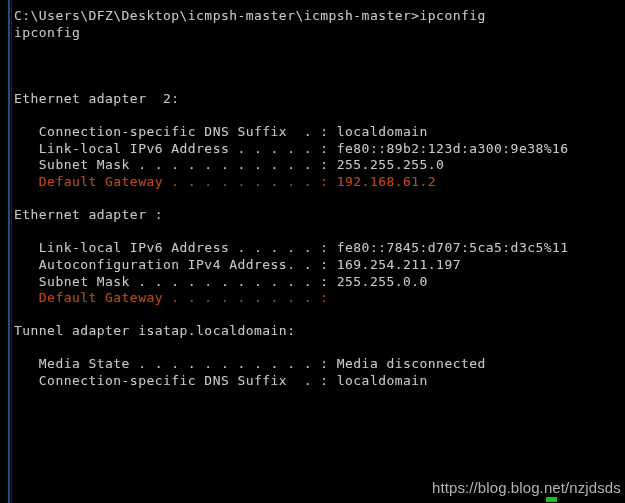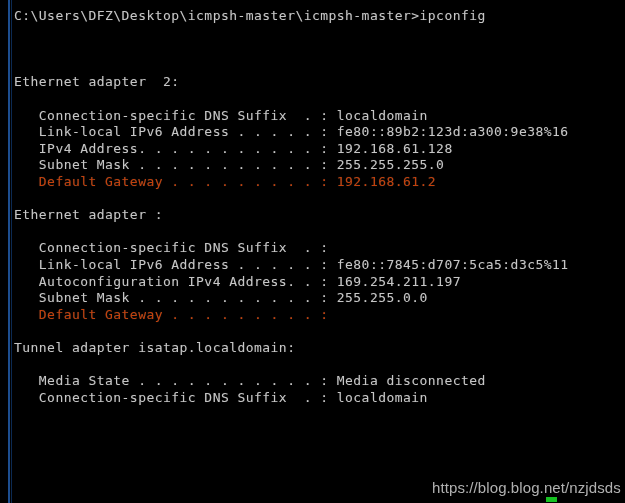--- a/index.html
+++ b/index.html
@@ -105,34 +105,33 @@
     <div class="edge-rule a"></div>
     <div class="edge-rule b"></div>
   </div>
 
   <div class="edge-ghost g1">s</div>
   <div class="edge-ghost g2">g</div>
   <div class="edge-ghost g3">4</div>
 
   <div class="console">
       <div class="line">C:\Users\DFZ\Desktop\icmpsh-master\icmpsh-master&gt;ipconfig</div>
+      <div class="line">ipconfig</div>
       <div class="line blank">&nbsp;</div>
       <div class="line blank">&nbsp;</div>
       <div class="line blank">&nbsp;</div>
       <div class="line">Ethernet adapter  2:</div>
       <div class="line blank">&nbsp;</div>
       <div class="line">   Connection-specific DNS Suffix  . : localdomain</div>
       <div class="line">   Link-local IPv6 Address . . . . . : fe80::89b2:123d:a300:9e38%16</div>
-      <div class="line">   IPv4 Address. . . . . . . . . . . : 192.168.61.128</div>
       <div class="line">   Subnet Mask . . . . . . . . . . . : 255.255.255.0</div>
       <div class="line dim">   Default Gateway . . . . . . . . . : 192.168.61.2</div>
       <div class="line blank">&nbsp;</div>
       <div class="line">Ethernet adapter :</div>
       <div class="line blank">&nbsp;</div>
-      <div class="line">   Connection-specific DNS Suffix  . :</div>
       <div class="line">   Link-local IPv6 Address . . . . . : fe80::7845:d707:5ca5:d3c5%11</div>
       <div class="line">   Autoconfiguration IPv4 Address. . : 169.254.211.197</div>
       <div class="line">   Subnet Mask . . . . . . . . . . . : 255.255.0.0</div>
       <div class="line dim">   Default Gateway . . . . . . . . . :</div>
       <div class="line blank">&nbsp;</div>
       <div class="line">Tunnel adapter isatap.localdomain:</div>
       <div class="line blank">&nbsp;</div>
       <div class="line">   Media State . . . . . . . . . . . : Media disconnected</div>
       <div class="line">   Connection-specific DNS Suffix  . : localdomain</div>
     </div>

